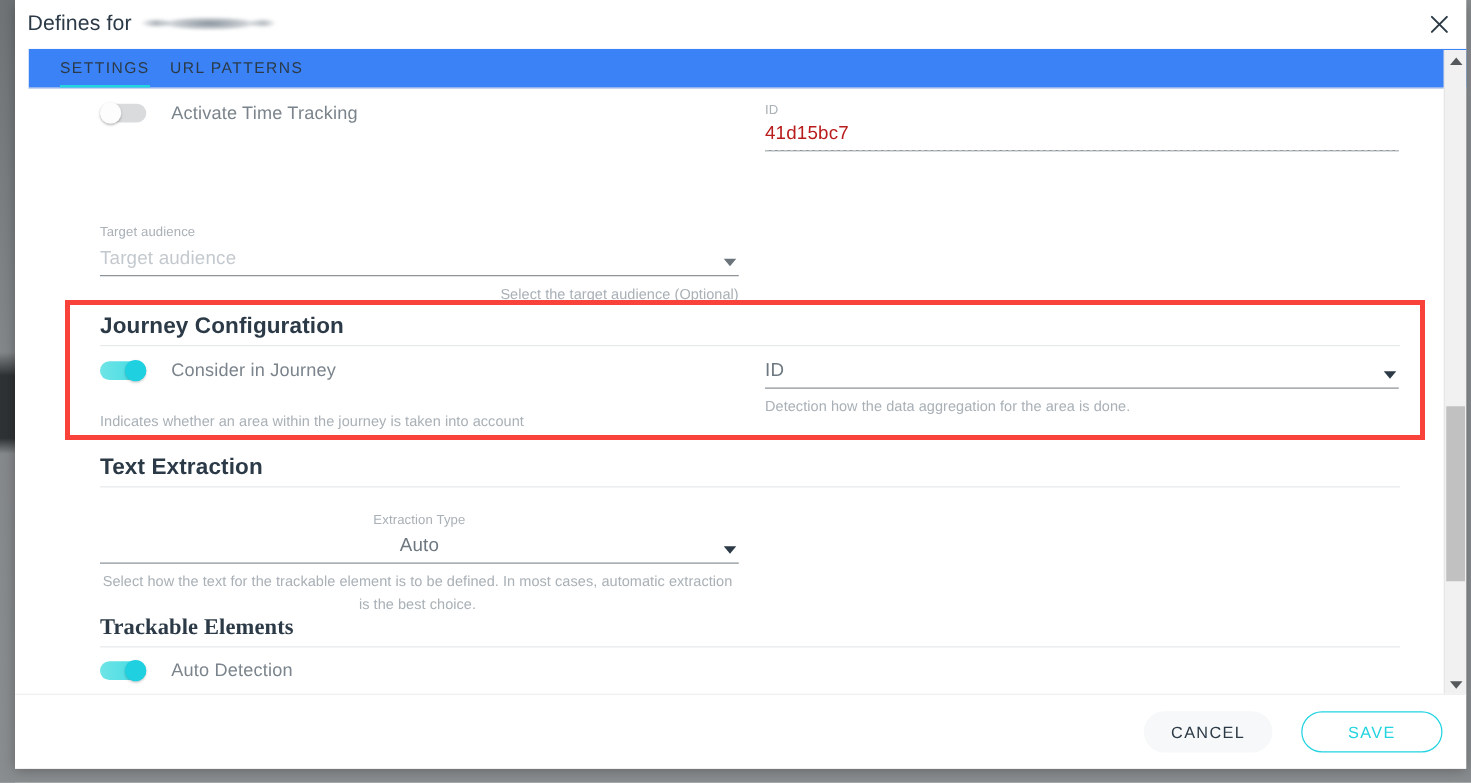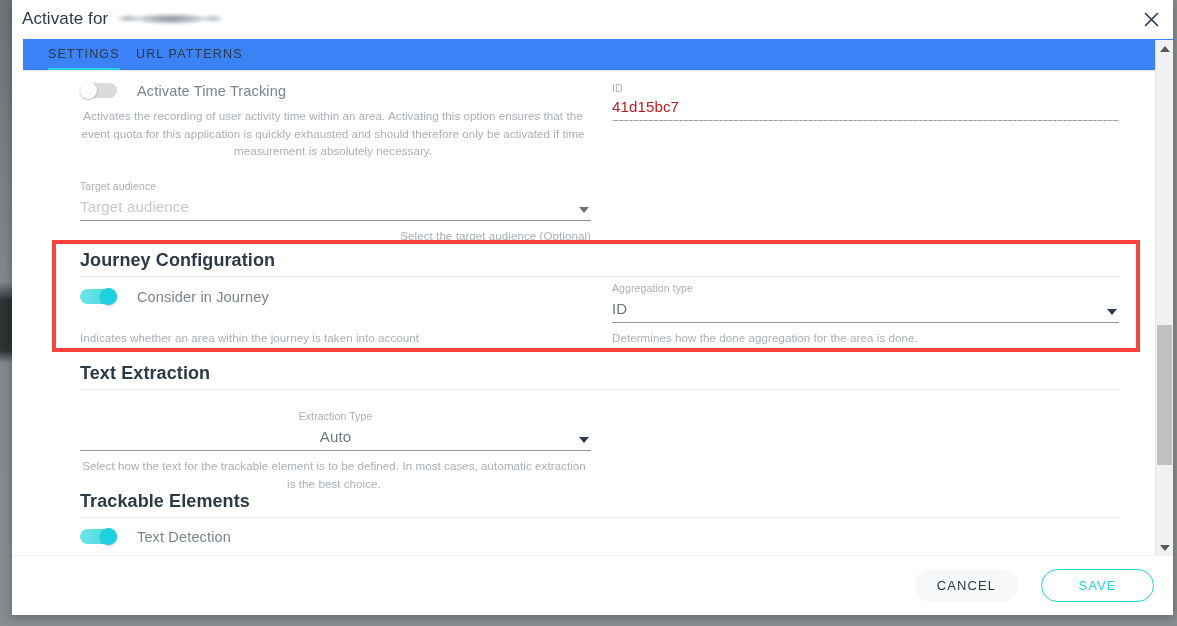--- a/index.html
+++ b/index.html
@@ -337,21 +337,21 @@
 <body>
 
 <div id="backdrop">
   <div class="bd-strip"></div>
 </div>
 
 <div id="dialog">
 
   <div class="dlg-header">
     <div class="dlg-title">
-      <span>Activate for</span><span class="dlg-title-redacted"></span>
+      <span>Defines for</span><span class="dlg-title-redacted"></span>
     </div>
     <div class="close-btn">
       <svg width="15" height="15" viewBox="0 0 15 15" aria-hidden="true">
         <path d="M1.5 1.5 L13.5 13.5 M13.5 1.5 L1.5 13.5" stroke="#2b3a46" stroke-width="1.6" fill="none" stroke-linecap="round"></path>
       </svg>
     </div>
   </div>
 
   <div class="tabs-bar">
     <div class="tab t0 active">SETTINGS</div>
@@ -362,21 +362,20 @@
     <div class="content-inner">
 
       <div class="col-left" style="top: 12px; text-align: center;">
         <div class="switch-row">
           <span class="switch off">
             <span class="track"></span>
             <span class="knob"></span>
           </span>
           <span class="switch-label">Activate Time Tracking</span>
         </div>
-        <div class="field-desc" style="margin-top: 8px; width: 506px;">Activates the recording of user activity time within an area. Activating this option ensures that the event quota for this application is quickly exhausted and should therefore only be activated if time measurement is absolutely necessary.</div>
       </div>
 
       <div class="col-right" style="top: 12px;">
         <div class="field-label">ID</div>
         <div class="field-control" style="margin-top: 2px;">
           <div class="field-value dark">41d15bc7</div>
           <div class="field-underline dotted"></div>
         </div>
       </div>
 
@@ -400,56 +399,55 @@
           <span class="switch on">
             <span class="track"></span>
             <span class="knob"></span>
           </span>
           <span class="switch-label">Consider in Journey</span>
         </div>
         <div class="field-desc" style="margin-top: 24px; width: 506px;">Indicates whether an area within the journey is taken into account</div>
       </div>
 
       <div class="col-right" style="top: 212px;">
-        <div class="field-label">Aggregation type</div>
         <div class="field-control" style="margin-top: 4px;">
           <div class="field-value">ID</div>
           <span class="caret"></span>
           <div class="field-underline"></div>
         </div>
-        <div class="field-desc" style="margin-top: 6px;">Determines how the done aggregation for the area is done.</div>
+        <div class="field-desc" style="margin-top: 6px;">Detection how the data aggregation for the area is done.</div>
       </div>
 
       <div class="col-left" style="top: 293px; width: 1040px;">
         <div class="section-title">Text Extraction</div>
       </div>
       <div class="section-rule" style="left: 68px; top: 319px; width: 1040px;"></div>
 
       <div class="col-left" style="top: 340px; text-align: center;">
         <div class="field-label">Extraction Type</div>
         <div class="field-control" style="margin-top: 4px;">
           <div class="field-value">Auto</div>
           <span class="caret"></span>
           <div class="field-underline"></div>
         </div>
         <div class="field-desc" style="margin-top: 6px; width: 508px;">Select how the text for the trackable element is to be defined. In most cases, automatic extraction is the best choice.</div>
       </div>
 
-      <div class="col-left" style="top: 421px; width: 1040px;">
+      <div class="col-left" style="top: 421px; width: 1040px; font-family: Liberation Serif, serif;">
         <div class="section-title">Trackable Elements</div>
       </div>
       <div class="section-rule" style="left: 68px; top: 447px; width: 1040px;"></div>
 
       <div class="col-left" style="top: 458px; width: 1040px;">
         <div class="switch-row">
           <span class="switch on">
             <span class="track"></span>
             <span class="knob"></span>
           </span>
-          <span class="switch-label">Text Detection</span>
+          <span class="switch-label">Auto Detection</span>
         </div>
         <div class="field-desc" style="margin-top: 8px; width: 1040px; white-space: nowrap; overflow: hidden;">Automatic recognition of user interaction elements within the area. The elements can be overwritten using trackable element definitions</div>
       </div>
 
     </div>
   </div>
 
   <div id="highlight-box"></div>
 
   <div class="scrollbar">

